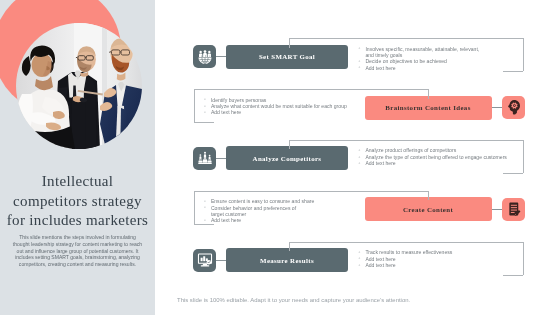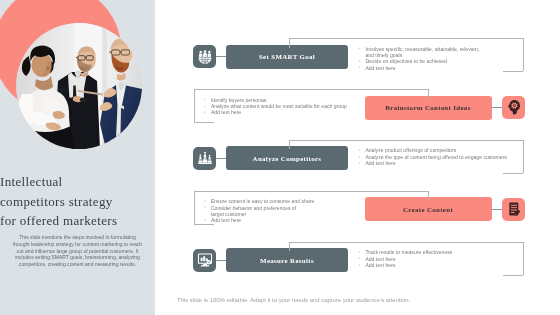--- a/index.html
+++ b/index.html
@@ -6,22 +6,22 @@
   body{width:560px;height:315px;overflow:hidden;background:#ffffff;
        font-family:"Liberation Sans",sans-serif;}
   .slide{position:relative;width:560px;height:315px;background:#ffffff;}
 
   
   .left-panel{position:absolute;left:0;top:0;width:155px;height:315px;background:#dce1e5;overflow:hidden;}
   .pink-blob{position:absolute;left:-7px;top:-15px;width:128px;height:128px;border-radius:50%;background:#fa8a80;}
   .photo-circle{position:absolute;left:16px;top:23px;width:126px;height:126px;border-radius:50%;overflow:hidden;}
   .photo-circle svg{display:block;}
 
-  .title{position:absolute;left:0;top:172px;width:155px;
-         font-family:"Liberation Serif",serif;font-size:13px;line-height:19.5px;color:#36414a;letter-spacing:.34px;}
+  .title{position:absolute;left:0;top:172px;width:155px;text-align:center;
+         font-family:"Liberation Serif",serif;font-size:15px;line-height:19.5px;color:#36414a;letter-spacing:.34px;}
   .desc{position:absolute;left:11.5px;top:234.4px;width:132px;text-align:center;
         font-size:5.05px;line-height:6.65px;color:#626b72;}
 
   
   .diagram{position:absolute;left:155px;top:0;width:405px;height:315px;}
   .row{position:absolute;left:0;width:405px;height:51px;}
   .iconbox{position:absolute;width:23px;height:23px;border-radius:5px;display:flex;align-items:center;justify-content:center;}
   .iconbox svg{display:block;}
   .pill{position:absolute;height:24px;border-radius:3px;display:flex;align-items:center;justify-content:center;
         font-family:"Liberation Serif",serif;font-weight:bold;font-size:6.9px;letter-spacing:.35px;}
@@ -127,21 +127,21 @@
   <path d="M30 100 q10 -2 14.5 3 q2 3.2 -3.4 4 q-7.8 1 -11.1 -3.4 z" fill="#daad87"></path>
  </g>
 
  <path d="M62 67 l25 3.6 l-.5 1.8 l-25 -3.6 z" fill="#c8ae96"></path>
 </svg>
       </div>
   </div>
   <div class="title">
       <div>Intellectual</div>
       <div>competitors strategy</div>
-      <div>for offered marketers</div>
+      <div>for includes marketers</div>
     </div>
   <div class="desc">This slide mentions the steps involved in formulating thought leadership strategy for content marketing to reach out and influence large group of potential customers. It includes setting SMART goals, brainstorming, analyzing competitors, creating content and measuring results.</div>
   <div class="diagram">
       <div class="row" style="top: 40px;">
         <div class="iconbox" style="left: 38px; top: 5px; background: rgb(90, 106, 112);">
           <svg viewBox="0 0 24 24" width="16" height="16">
             <g fill="#fff">
               <circle cx="12" cy="3.9" r="2.0"></circle>
               <circle cx="5.5" cy="4.6" r="1.8"></circle>
               <circle cx="18.5" cy="4.6" r="1.8"></circle>

